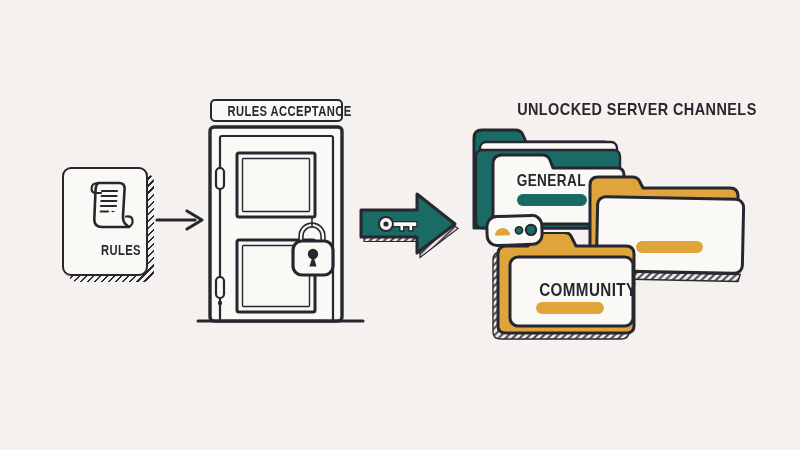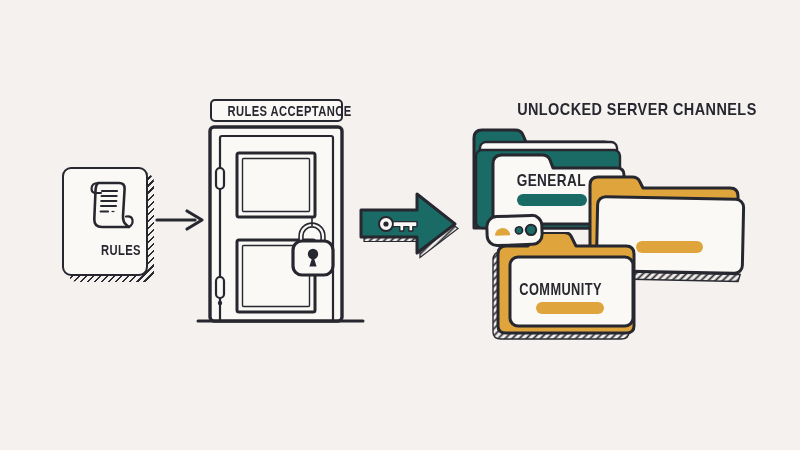--- a/index.html
+++ b/index.html
@@ -112,21 +112,21 @@
       <rect x="14" y="29" width="146" height="74" rx="8" fill="#fbf9f6" stroke="#27272f" stroke-width="3"></rect>
     </g>
   </svg>
   <div class="bar gold" style="left:636px;top:241px;width:67px;height:12px;z-index:5"></div>
 
   <svg class="abs" style="left:487px;top:232px;z-index:3" width="162" height="112" viewBox="0 0 162 112">
     <path d="M11,22 Q11,14 19,14 L41,14 L47,4 Q49,0.5 54,0.5 L77,0.5 Q82,0.5 84,4 L89,14 L139,14 Q147,14 147,22 V94 Q147,101 139,101 H19 Q11,101 11,94 Z" transform="translate(-5,6)" fill="url(#hatchp)" stroke="#2a2a32" stroke-width="1.4"></path>
     <path d="M11,22 Q11,14 19,14 L41,14 L47,4 Q49,0.5 54,0.5 L77,0.5 Q82,0.5 84,4 L89,14 L139,14 Q147,14 147,22 V94 Q147,101 139,101 H19 Q11,101 11,94 Z" fill="#dfa53c" stroke="#27272f" stroke-width="3" stroke-linejoin="round"></path>
     <rect x="23" y="25" width="123" height="69" rx="8" fill="#fbf9f6" stroke="#27272f" stroke-width="3"></rect>
   </svg>
-  <div class="folder-label" style="left:502px;top:279px;width:110px;height:22px;font-size:16px;z-index:5">
+  <div class="folder-label" style="left:539px;top:279px;width:110px;height:22px;font-size:19px;z-index:5">
     <span class="cond">COMMUNITY</span>
   </div>
   <div class="bar gold" style="left:536px;top:302px;width:68px;height:12px;z-index:5"></div>
 
   <svg class="abs" style="left:481px;top:209px;z-index:4;transform:rotate(-2deg)" width="66" height="44" viewBox="0 0 66 44">
     <rect x="6" y="7" width="55" height="29" rx="10" fill="#fbf9f6" stroke="#27272f" stroke-width="3"></rect>
     <path d="M14,26 A7.5 7.5 0 0 1 29,26 Z" fill="#dfa53c"></path>
     <circle cx="38" cy="21.5" r="3.6" fill="#1a6b66" stroke="#27272f" stroke-width="1.6"></circle>
     <circle cx="50" cy="21.5" r="5.2" fill="#1a6b66" stroke="#27272f" stroke-width="2"></circle>
   </svg>

